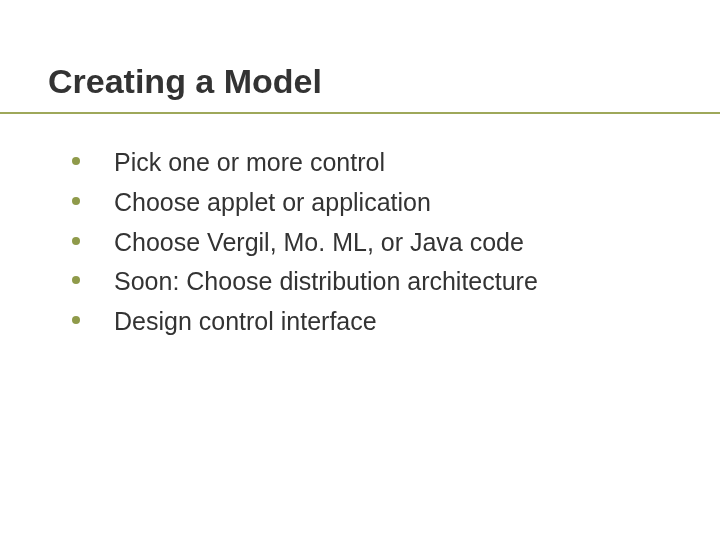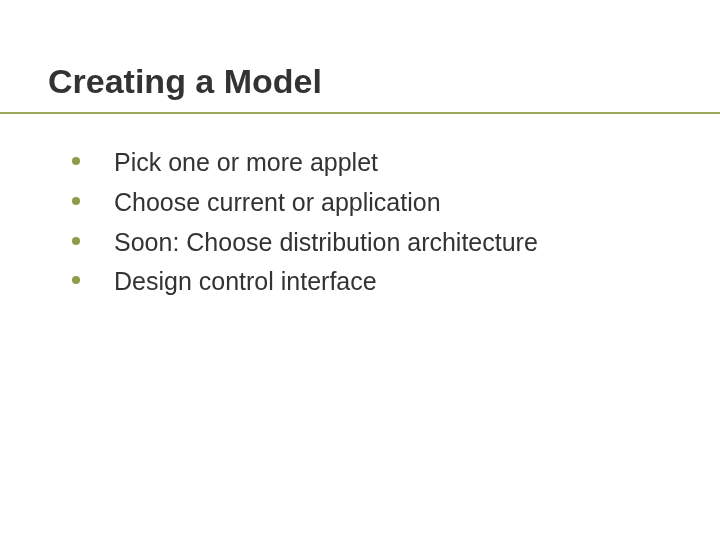--- a/index.html
+++ b/index.html
@@ -77,25 +77,29 @@
 <body>
 
 <div class="slide">
 
   <div class="title">Creating a Model</div>
   <div class="underline"></div>
 
   <div class="bullets">
     <div class="bullet-row">
       <span class="bullet-dot"></span>
-      <span class="bullet-text">Pick one or more applet</span>
+      <span class="bullet-text">Pick one or more control</span>
     </div>
     <div class="bullet-row">
       <span class="bullet-dot"></span>
-      <span class="bullet-text">Choose current or application</span>
+      <span class="bullet-text">Choose applet or application</span>
+    </div>
+    <div class="bullet-row">
+      <span class="bullet-dot"></span>
+      <span class="bullet-text">Choose Vergil, Mo. ML, or Java code</span>
     </div>
     <div class="bullet-row">
       <span class="bullet-dot"></span>
       <span class="bullet-text">Soon: Choose distribution architecture</span>
     </div>
     <div class="bullet-row">
       <span class="bullet-dot"></span>
       <span class="bullet-text">Design control interface</span>
     </div>
   </div>

